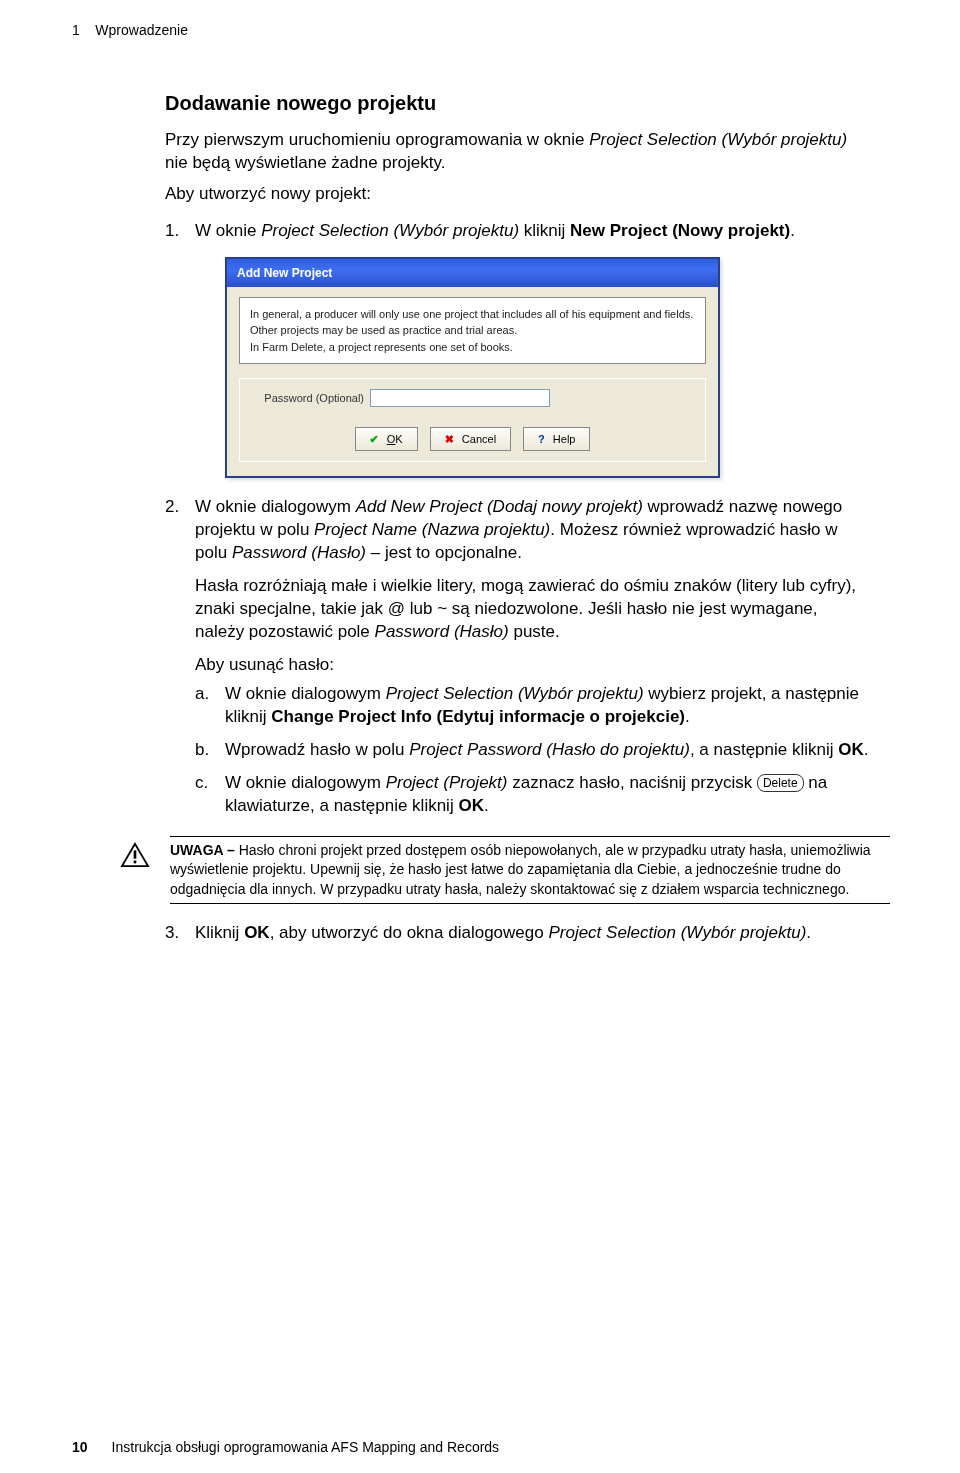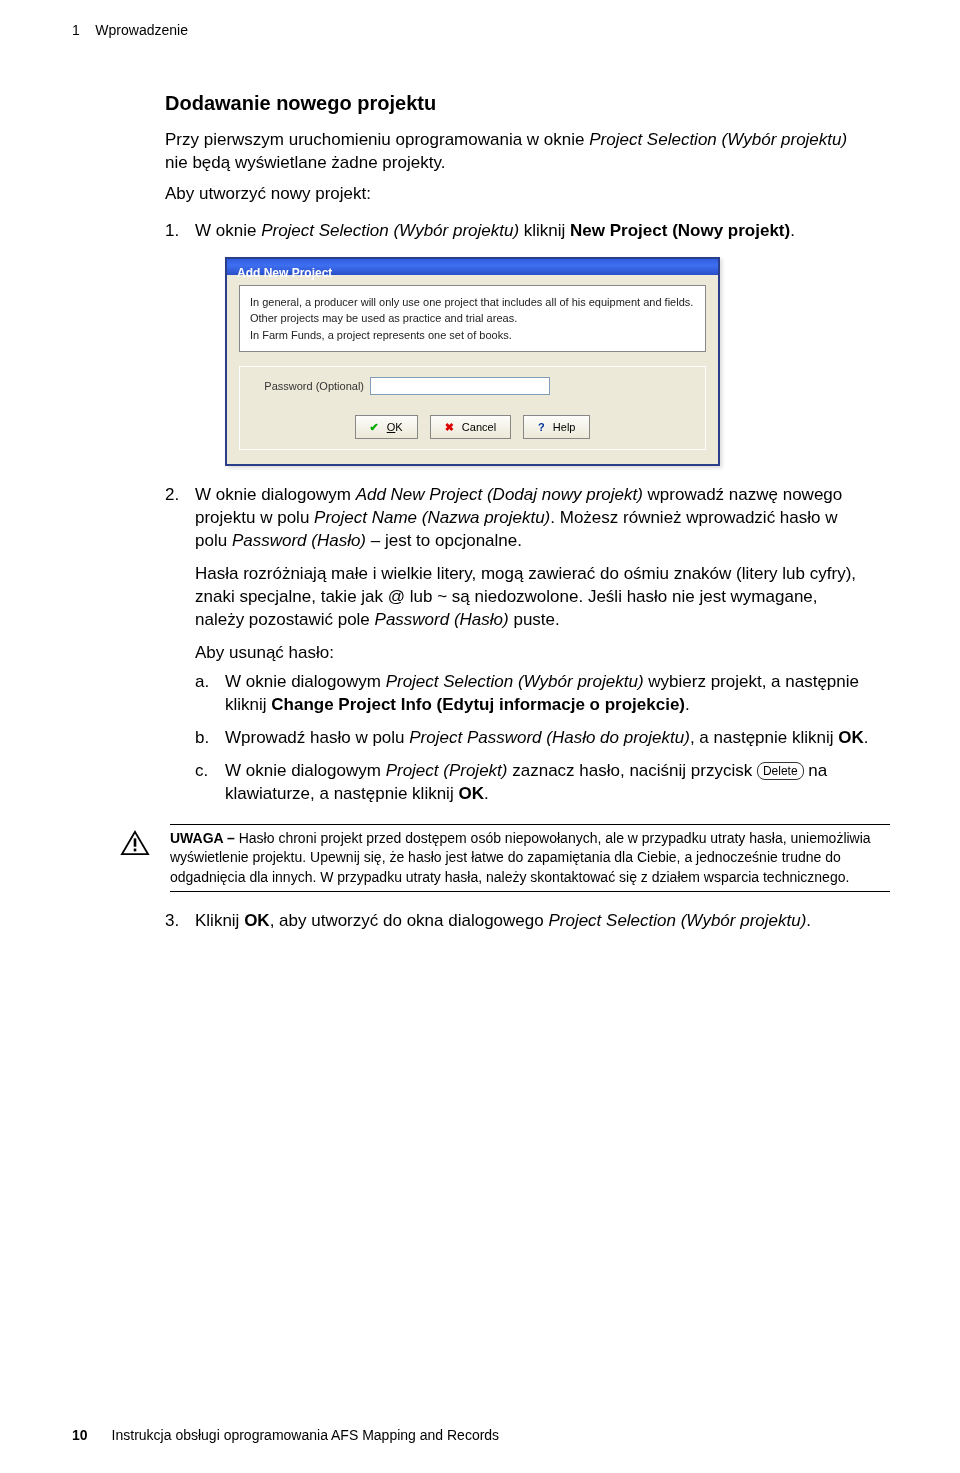--- a/index.html
+++ b/index.html
@@ -52,21 +52,21 @@
   .semibold { font-weight: 600; }
   .dialog-box {
     width: 495px;
     border: 2px solid #2a3e8a;
     margin: 14px 0 18px 30px;
     font-family: Tahoma, Arial, sans-serif;
     font-size: 12px;
     box-shadow: 2px 2px 4px rgba(0,0,0,0.15);
   }
   .dialog-title {
-    height: 16px;
+    height: 28px;
     background: linear-gradient(to bottom, #2f5ee0, #3e6ff0 40%, #2a4fc8);
     color: #fff;
     font-weight: bold;
     font-size: 12px;
     padding: 6px 10px;
   }
   .dialog-body {
     background: #ece9d8;
     padding: 10px 12px 14px 12px;
   }
@@ -194,21 +194,21 @@
     font-size: 17px;
     line-height: 1.35;
   }
   .step-3-item::before {
     content: "3.";
     position: absolute;
     left: 0;
   }
   .footer {
     position: absolute;
-    bottom: 30px;
+    bottom: 18px;
     left: 72px;
     font-size: 14px;
     font-family: "Segoe UI", Arial, sans-serif;
   }
   .footer-pn { font-weight: bold; margin-right: 24px; }
 </style>
 </head>
 <body>
 
 <div class="page-header">
@@ -229,21 +229,21 @@
     <li>
       <span>W oknie </span><span class="italic">Project Selection (Wybór projektu)</span><span> kliknij </span><span class="semibold">New Project (Nowy projekt)</span><span>.</span>
 
       
       <div class="dialog-box">
         <div class="dialog-title">Add New Project</div>
         <div class="dialog-body">
           <div class="desc-panel">
             <div>In general, a producer will only use one project that includes all of his equipment and fields.</div>
             <div>Other projects may be used as practice and trial areas.</div>
-            <div>In Farm Funds, a project represents one set of books.</div>
+            <div>In Farm Delete, a project represents one set of books.</div>
           </div>
           <div class="form-panel">
             <div class="form-row">
               <div class="form-label">Password  (Optional)</div>
               <div class="form-input"></div>
             </div>
             <div class="btn-row">
               <div class="dlg-btn">
                 <span class="check-icon">✔</span>
                 <span><u>O</u><span>K</span></span>

